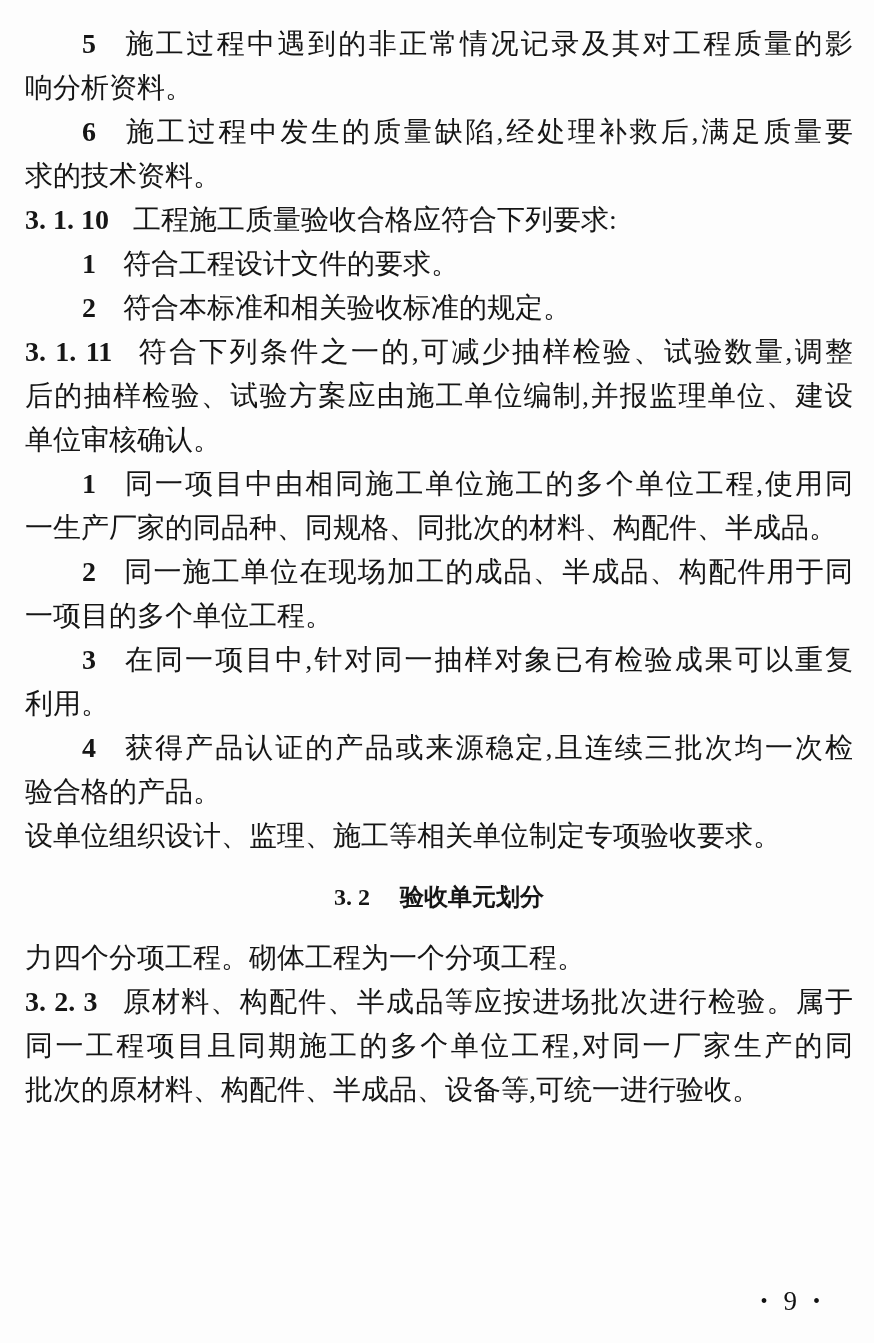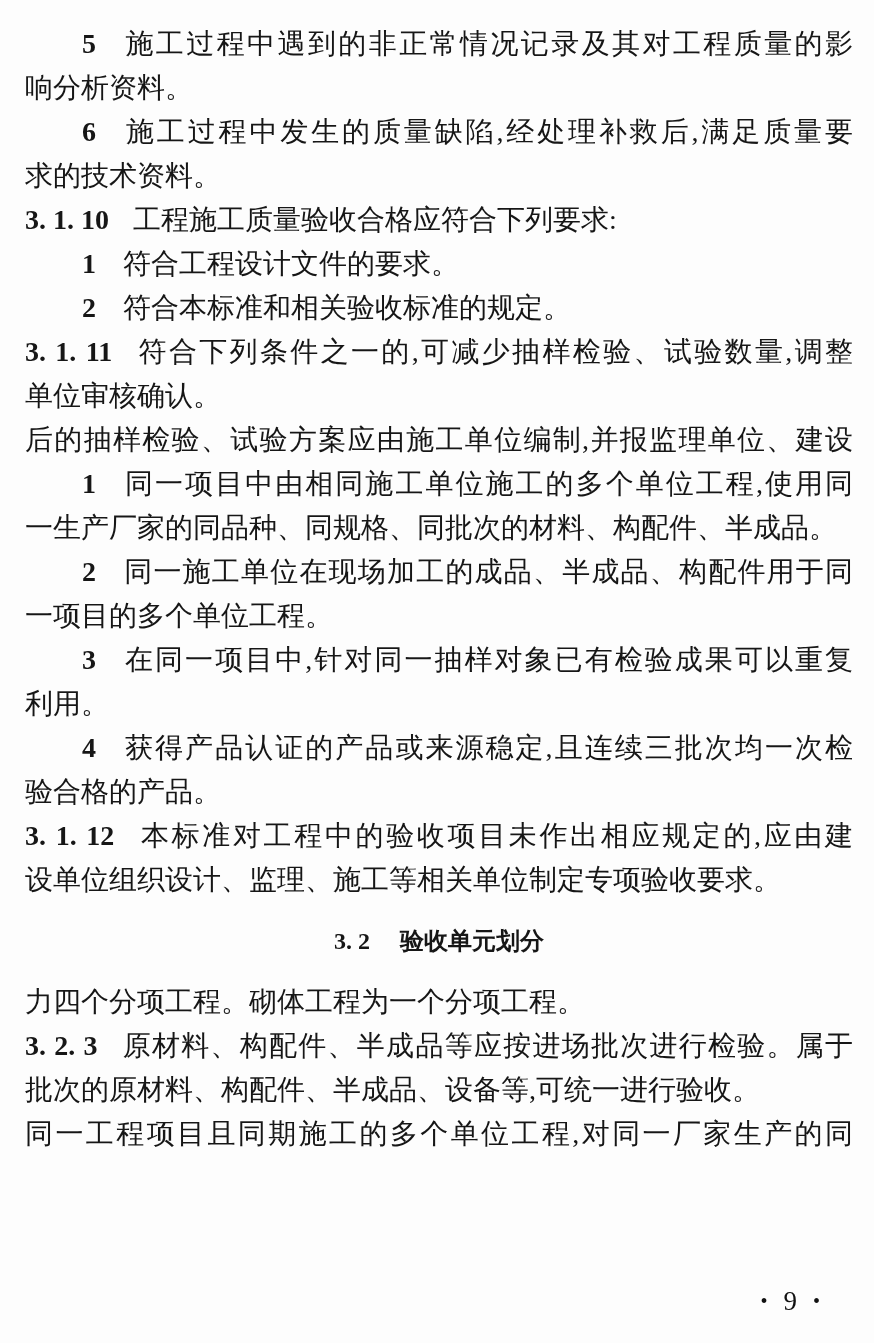--- a/index.html
+++ b/index.html
@@ -79,43 +79,42 @@
 
     <div class="line item full"><span class="lbl">6</span><span class="txt">施工过程中发生的质量缺陷,经处理补救后,满足质量要</span></div>
     <div class="line wrap"><span class="txt">求的技术资料。</span></div>
 
     <div class="line clause"><span class="lbl">3. 1. 10</span><span class="txt">工程施工质量验收合格应符合下列要求:</span></div>
 
     <div class="line item"><span class="lbl">1</span><span class="txt">符合工程设计文件的要求。</span></div>
     <div class="line item"><span class="lbl">2</span><span class="txt">符合本标准和相关验收标准的规定。</span></div>
 
     <div class="line clause full"><span class="lbl">3. 1. 11</span><span class="txt">符合下列条件之一的,可减少抽样检验、试验数量,调整</span></div>
+    <div class="line wrap full"><span class="txt">后的抽样检验、试验方案应由施工单位编制,并报监理单位、建设</span></div>
     <div class="line wrap"><span class="txt">单位审核确认。</span></div>
-    <div class="line wrap full"><span class="txt">后的抽样检验、试验方案应由施工单位编制,并报监理单位、建设</span></div>
 
     <div class="line item full"><span class="lbl">1</span><span class="txt">同一项目中由相同施工单位施工的多个单位工程,使用同</span></div>
     <div class="line wrap"><span class="txt">一生产厂家的同品种、同规格、同批次的材料、构配件、半成品。</span></div>
 
     <div class="line item full"><span class="lbl">2</span><span class="txt">同一施工单位在现场加工的成品、半成品、构配件用于同</span></div>
     <div class="line wrap"><span class="txt">一项目的多个单位工程。</span></div>
 
     <div class="line item full"><span class="lbl">3</span><span class="txt">在同一项目中,针对同一抽样对象已有检验成果可以重复</span></div>
     <div class="line wrap"><span class="txt">利用。</span></div>
 
     <div class="line item full"><span class="lbl">4</span><span class="txt">获得产品认证的产品或来源稳定,且连续三批次均一次检</span></div>
     <div class="line wrap"><span class="txt">验合格的产品。</span></div>
 
-    <div class="line clause full"><span class="lbl">3. 1. 12</span><span class="txt">本标准对工程中的验收项目未作出相应规定的,应由建</span></div>
     <div class="line wrap"><span class="txt">设单位组织设计、监理、施工等相关单位制定专项验收要求。</span></div>
 
     <div class="heading"><span class="h-num">3. 2</span><span class="h-title">验收单元划分</span></div>
 
     <div class="line wrap"><span class="txt">力四个分项工程。砌体工程为一个分项工程。</span></div>
 
 
     <div class="line clause full"><span class="lbl">3. 2. 3</span><span class="txt">原材料、构配件、半成品等应按进场批次进行检验。属于</span></div>
+    <div class="line wrap full"><span class="txt">同一工程项目且同期施工的多个单位工程,对同一厂家生产的同</span></div>
     <div class="line wrap"><span class="txt">批次的原材料、构配件、半成品、设备等,可统一进行验收。</span></div>
-    <div class="line wrap full"><span class="txt">同一工程项目且同期施工的多个单位工程,对同一厂家生产的同</span></div>
 
   </div>
 
   <div class="pagenum"><span class="dot">•</span><span class="num">9</span><span class="dot">•</span></div>
 </div>
 
 </body></html>

